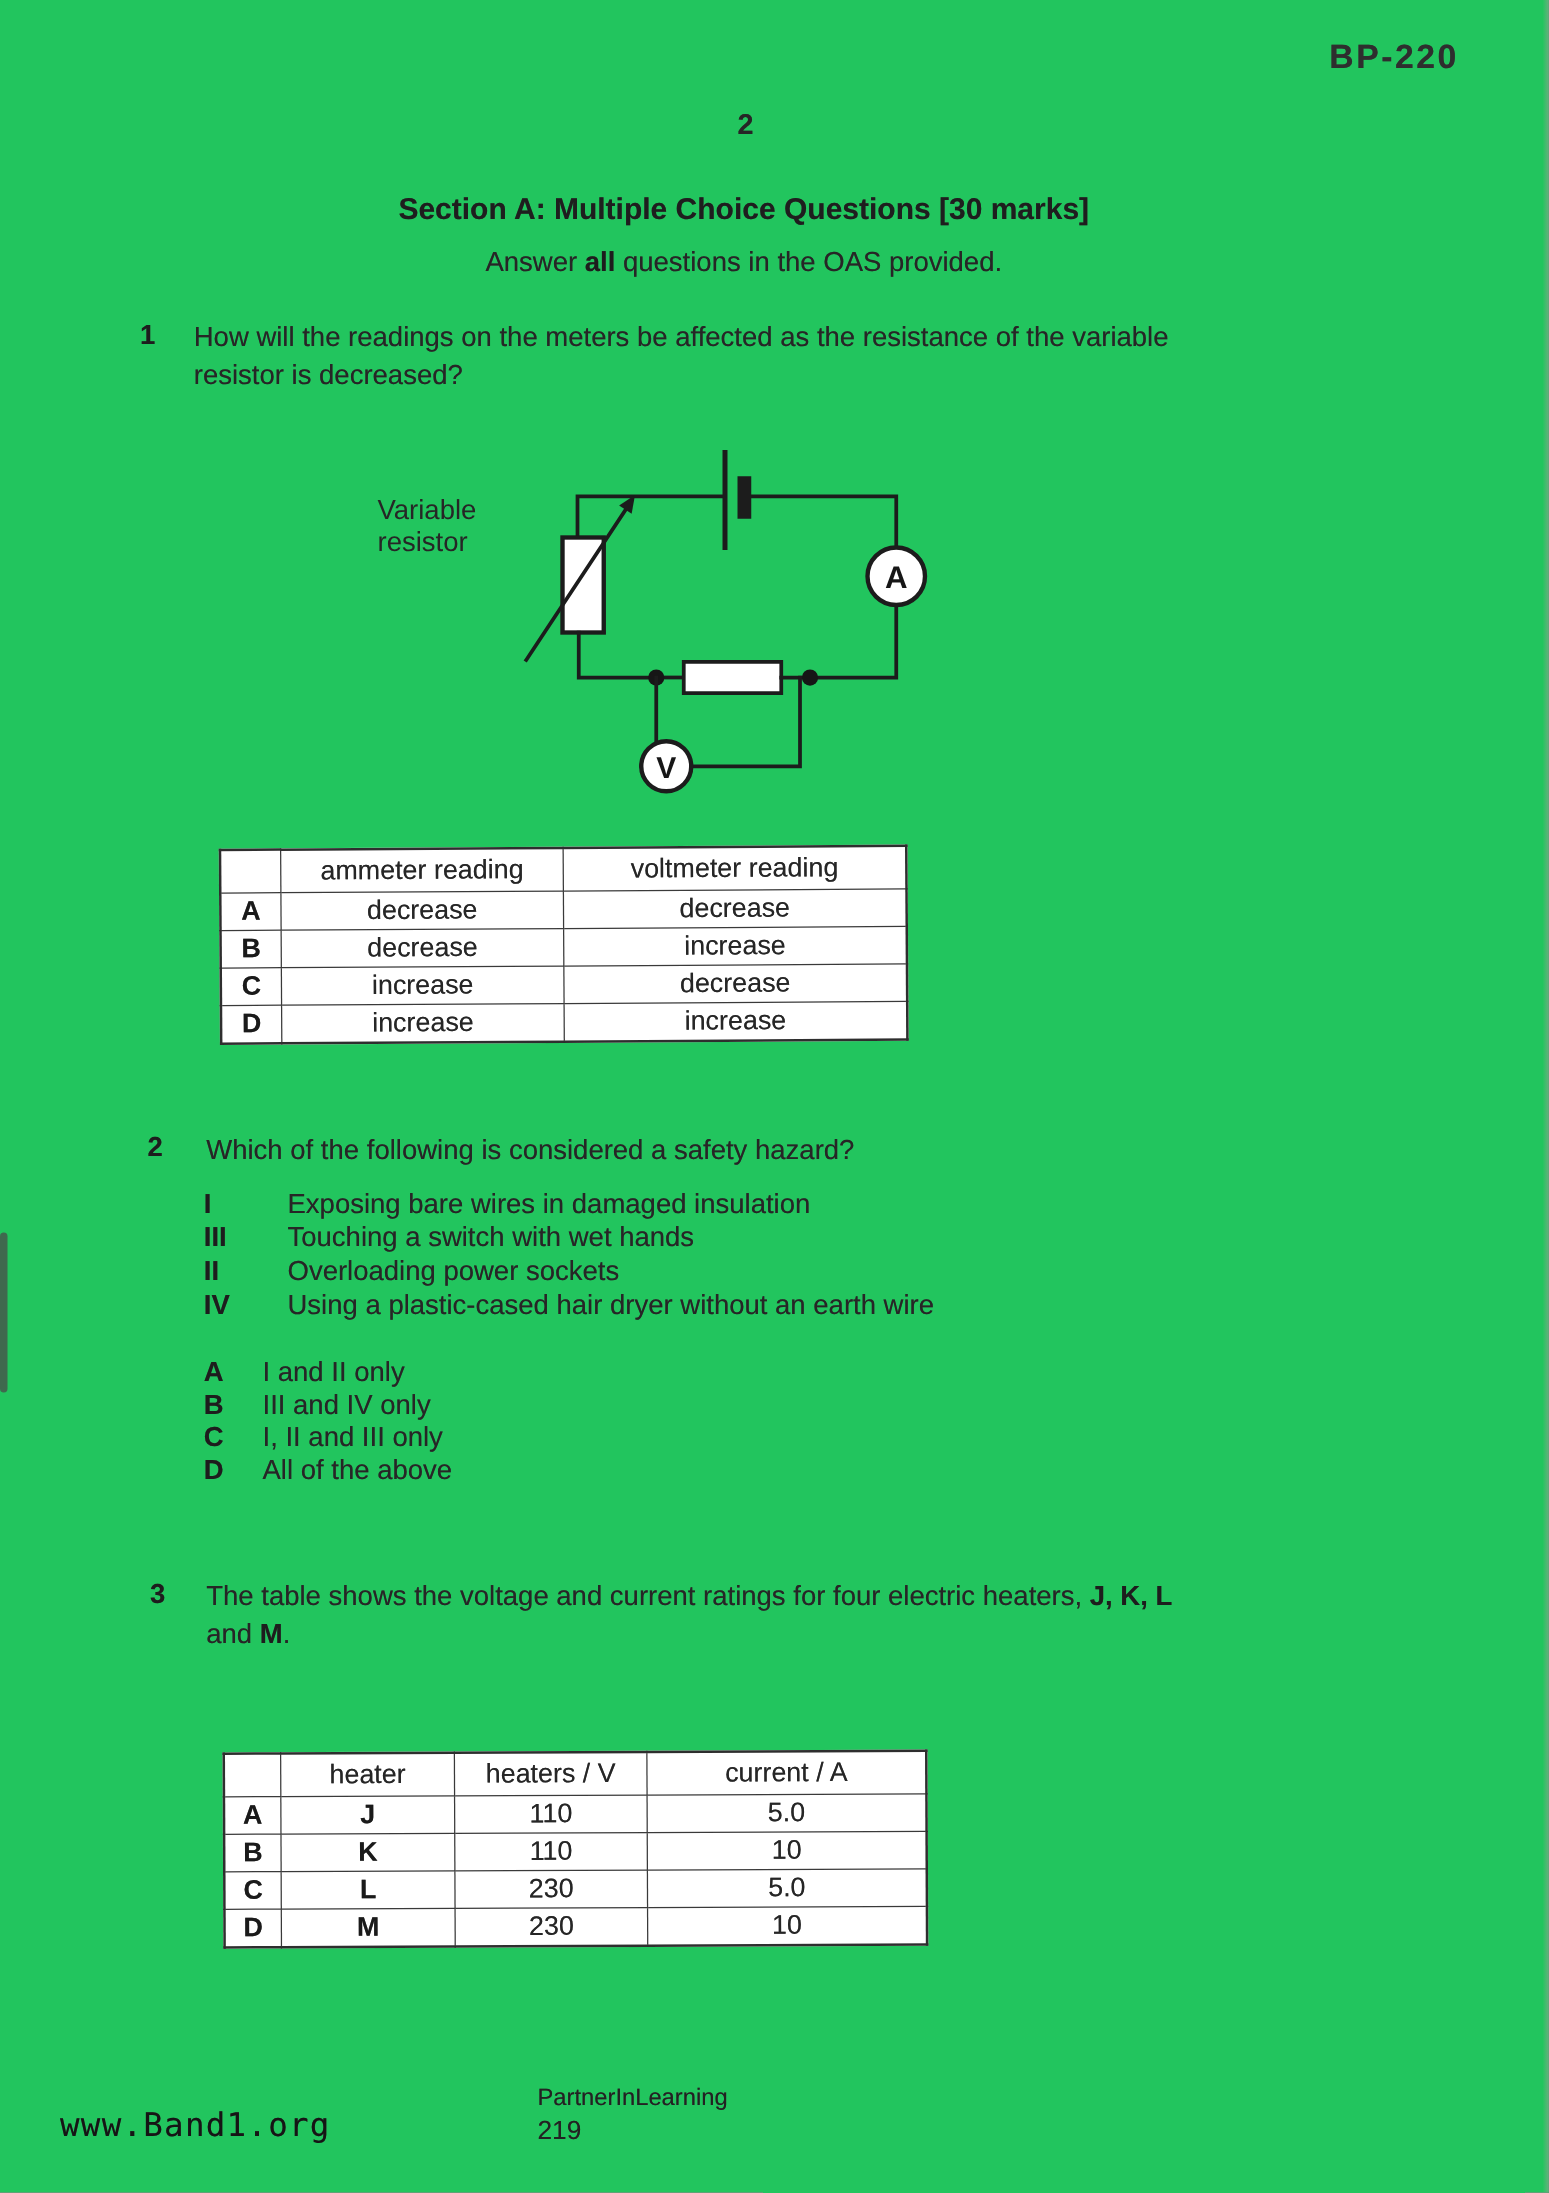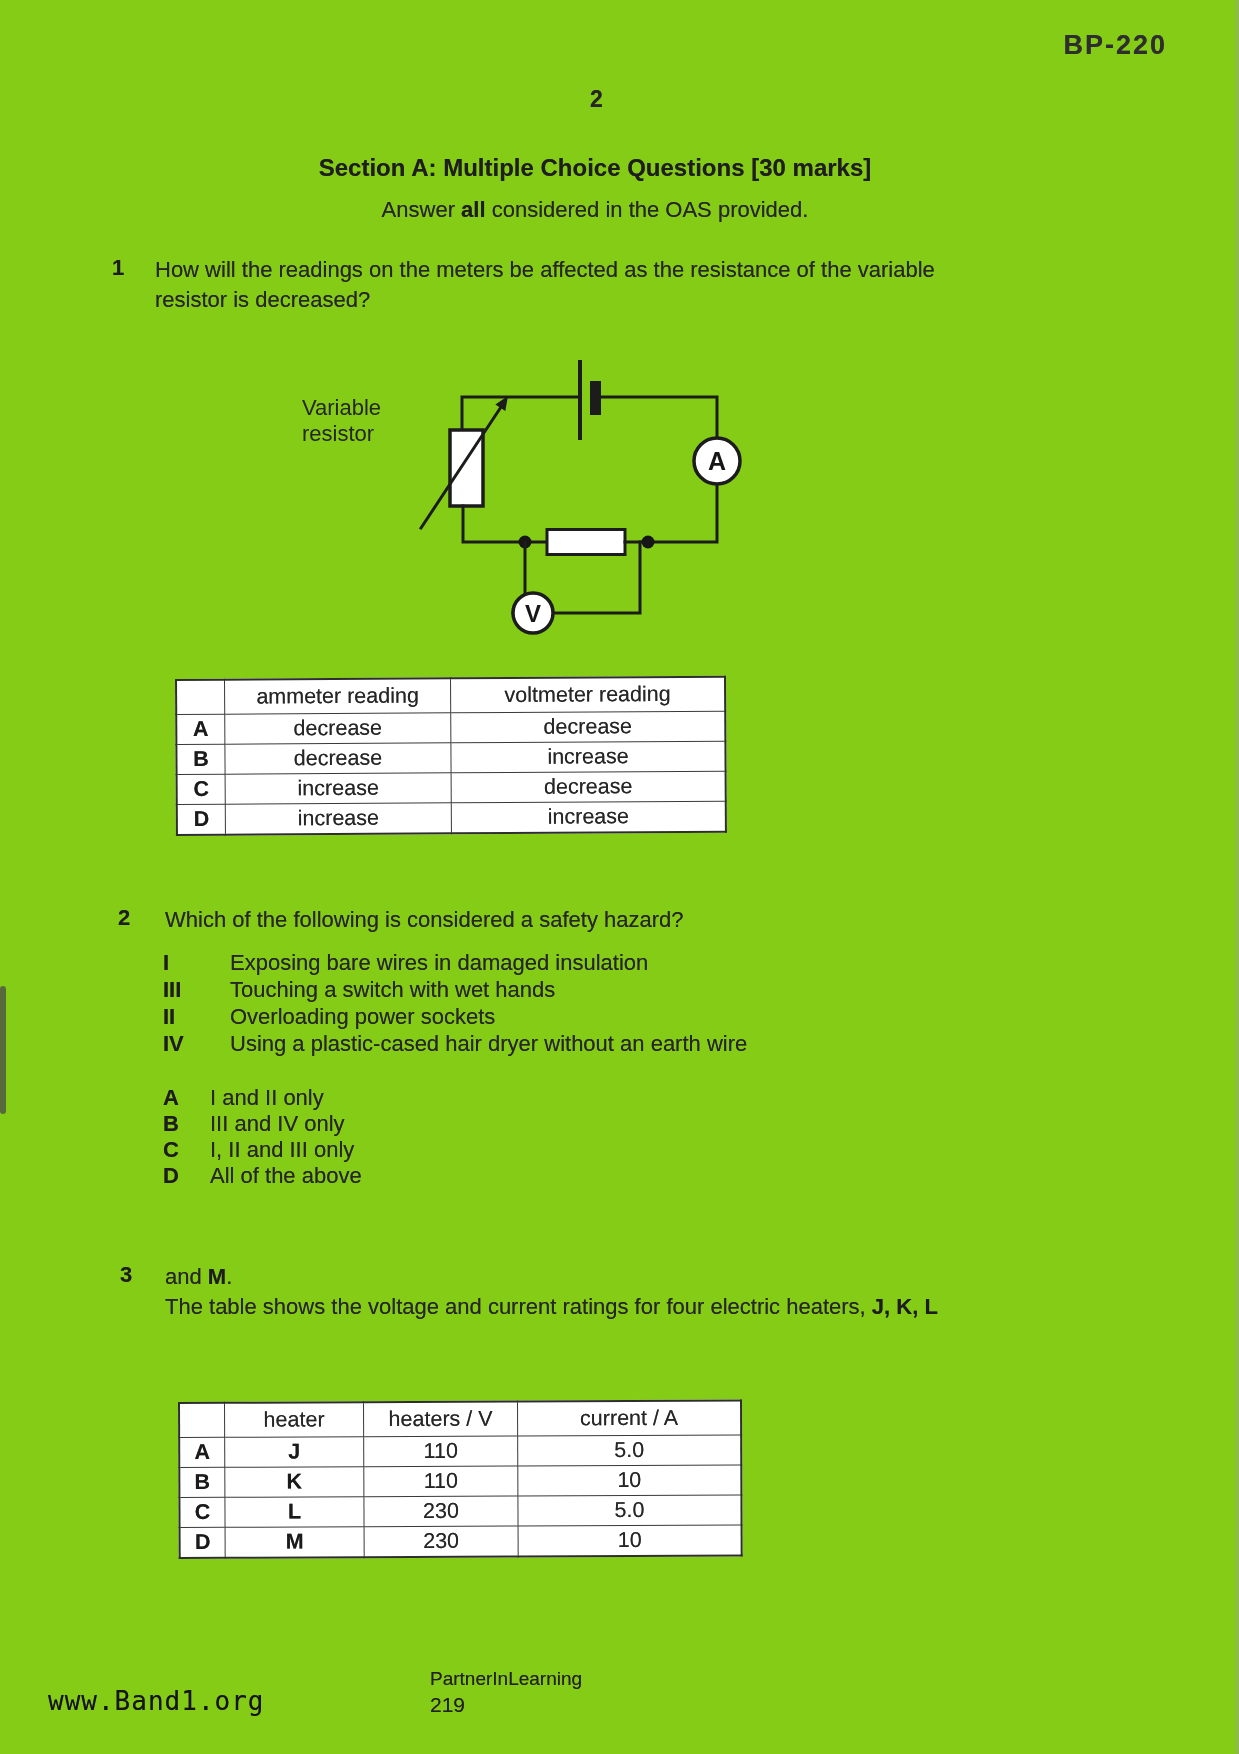--- a/index.html
+++ b/index.html
@@ -1,19 +1,19 @@
 <!DOCTYPE html>
 <html><head>
 <meta charset="utf-8">
 <style>
   html,body{margin:0;padding:0;background:#8a8a8a;}
   .page{
     position:relative;
     width:1239px;height:1754px;
-    background:#84cc16;
+    background:#22c55e;
     overflow:hidden;
     font-family:"Liberation Sans", sans-serif;
     color:#262626;
   }
   .abs{position:absolute;}
   .scan-text{ text-shadow:0 0 0.5px rgba(60,60,60,.75); }
   .bp-code{ font-size:27px; letter-spacing:2px; color:#2e2e2e; font-weight:bold; }
   .page-num{ font-size:23px; font-weight:bold; }
   .title{ width:1190px; text-align:center; font-size:24px; font-weight:bold; color:#1e1e1e;}
   .subtitle{ width:1190px; text-align:center; font-size:22px; }
@@ -55,21 +55,21 @@
 <body>
 
 <div class="page">
 
   <div class="abs scan-mark-left" style="left:0;top:986px;"></div>
   <div class="abs scan-edge-right" style="right:0;top:0;"></div>
 
   <div class="abs bp-code scan-text" style="top:30px;right:72px;">BP-220</div>
   <div class="abs page-num scan-text" style="top:86px;left:590px;">2</div>
   <div class="abs title scan-text" style="top:154px;left:0;">Section A: Multiple Choice Questions [30 marks]</div>
-  <div class="abs subtitle scan-text" style="top:197px;left:0;"><span>Answer </span><span class="bold">all</span><span> considered in the OAS provided.</span></div>
+  <div class="abs subtitle scan-text" style="top:197px;left:0;"><span>Answer </span><span class="bold">all</span><span> questions in the OAS provided.</span></div>
 
   <div class="abs qnum scan-text" style="top:255px;left:112px;">1</div>
   <div class="abs qtext scan-text" style="top:255px;left:155px;width:808px;">How will the readings on the meters be affected as the resistance of the variable resistor is decreased?</div>
 
   <svg class="abs" style="left:290px;top:320px;" width="470" height="330" viewBox="290 320 470 330">
     <g stroke="#1c1c1c" fill="none" stroke-width="3" stroke-linecap="square">
 
       <path d="M462,430 V397 H578"></path>
       <path d="M601,397 H717 V438"></path>
 
@@ -171,22 +171,22 @@
         <span>I, II and III only</span>
       </div>
     <div class="opt-row">
         <span class="opt-letter">D</span>
         <span>All of the above</span>
       </div>
   </div>
 
   <div class="abs qnum scan-text" style="top:1262px;left:120px;">3</div>
   <div class="abs qtext scan-text" style="top:1262px;left:165px;width:860px;">
+    <div><span>The table shows the voltage and current ratings for four electric heaters, </span><span class="bold">J, K, L</span></div>
     <div><span>and </span><span class="bold">M</span><span>.</span></div>
-    <div><span>The table shows the voltage and current ratings for four electric heaters, </span><span class="bold">J, K, L</span></div>
   </div>
 
   <table class="ans t3 abs scan-text" style="left:178px;top:1402px;">
     <tbody>
         <tr class="hdr">
       <td style="width:44px;"></td>
       <td style="width:138px;margin-top:16px;">heater</td>
       <td style="width:153px;">heaters / V</td>
       <td style="width:222px;">current / A</td>
     </tr>

